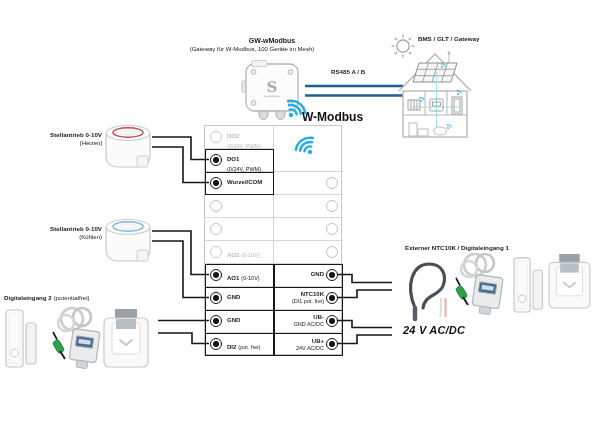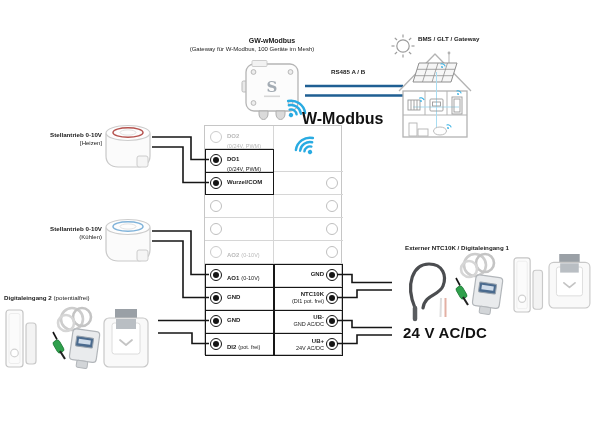--- a/index.html
+++ b/index.html
@@ -24,22 +24,22 @@
   .rc .txt{left:4px;right:19px;align-items:flex-end;text-align:right;}
   .t-main{font-size:6px;font-weight:bold;color:#1a1a1a;white-space:nowrap;}
   .t-inline{font-size:5.5px;font-weight:normal;margin-left:2px;color:#1a1a1a;white-space:nowrap;}
   .t-sub{font-size:5.5px;color:#1a1a1a;white-space:nowrap;}
   .dim .t-main,.dim .t-inline,.dim .t-sub{color:#b9b9b9;}
   .dim .term{border-color:#cccccc;}
   .hl{position:absolute;border:1.5px solid #161616;box-sizing:border-box;}
   .hl-div{position:absolute;left:0;right:0;height:0;border-top:1.5px solid #161616;}
   
   .f6{font-size:6px;} .f62{font-size:6.2px;} .f7{font-size:7px;}
-  #wmodbus-label{font-size:16px;font-weight:bold;color:#111;text-align:center;}
-  #power-label{font-size:15px;font-weight:bold;letter-spacing:.2px;color:#111;}
+  #wmodbus-label{font-size:12px;font-weight:bold;color:#111;text-align:center;}
+  #power-label{font-size:11px;font-weight:bold;letter-spacing:.2px;color:#111;font-style:italic;}
   .rightalign{text-align:right;}
   .center{text-align:center;}
   svg{position:absolute;left:0;top:0;pointer-events:none;}
 </style>
 </head>
 <body>
 
 <div id="tblock">
 
   <div class="cell lc dim" style="top:0">

